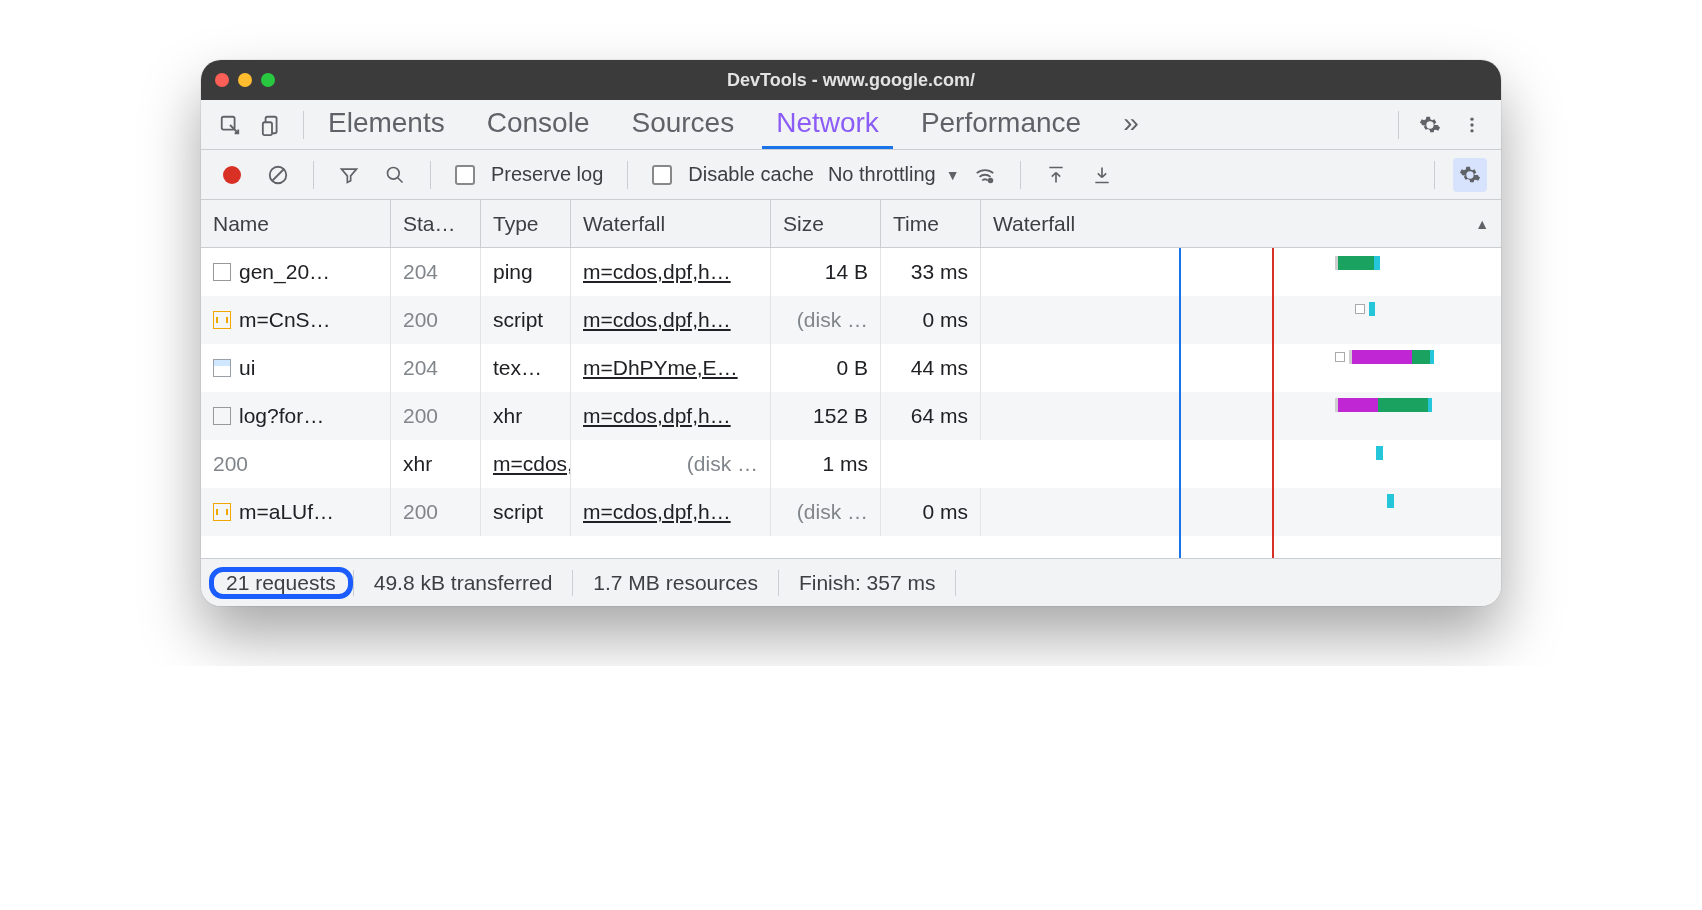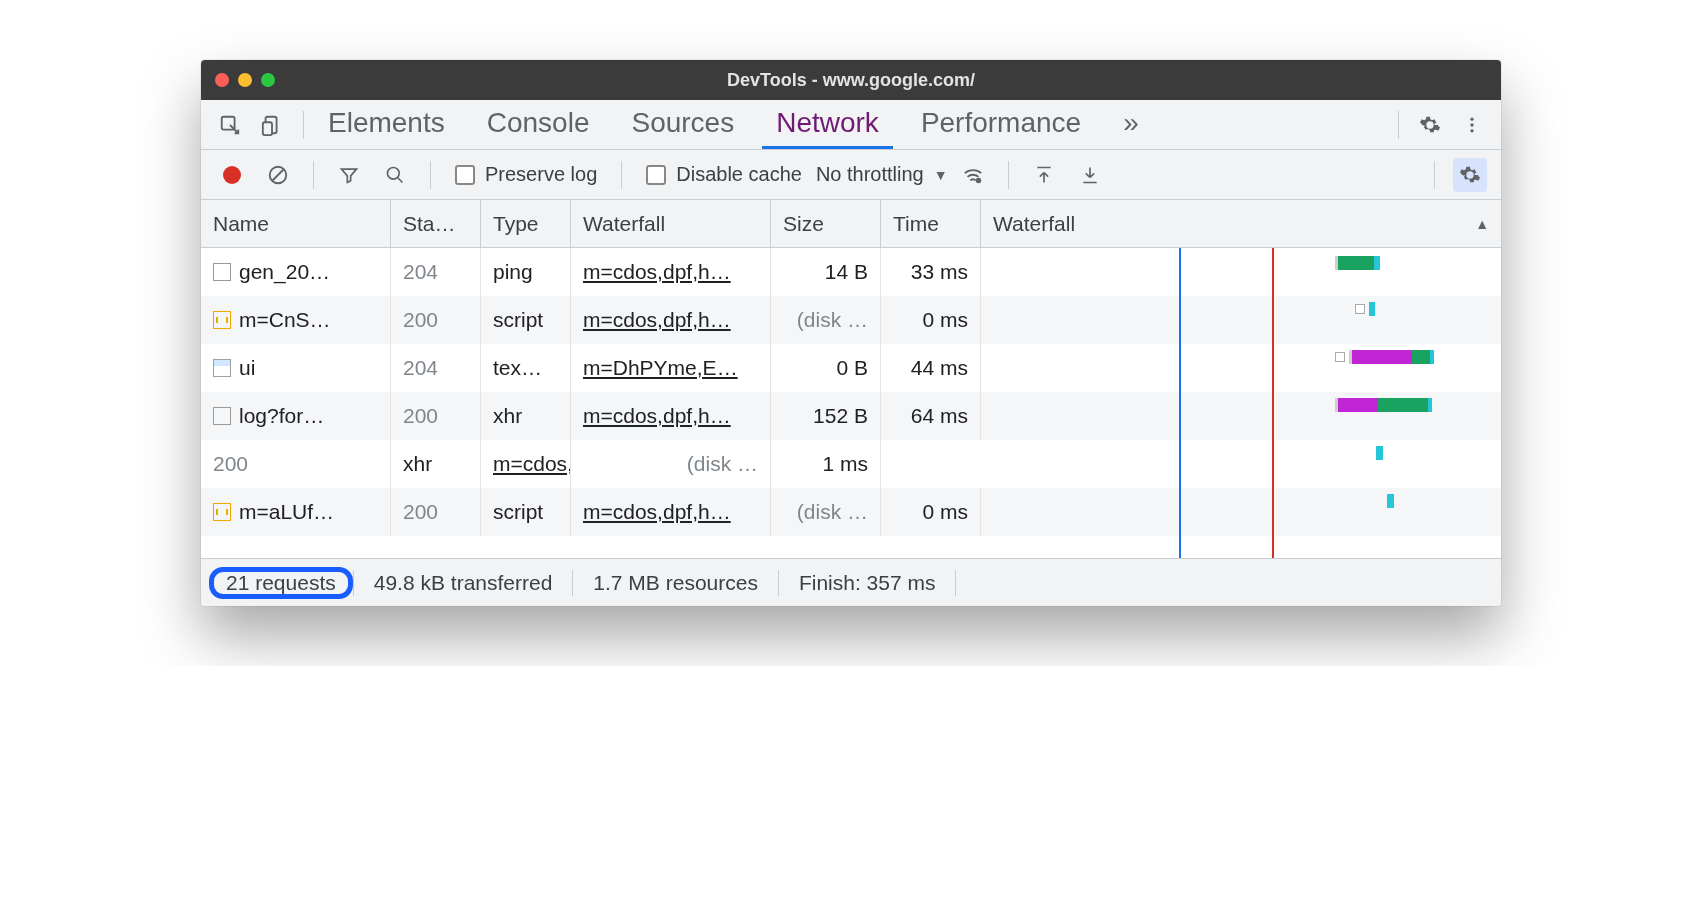--- a/index.html
+++ b/index.html
@@ -6,21 +6,21 @@
   body {
     font-family: -apple-system, "Helvetica Neue", Arial, sans-serif;
     background: #fff;
     display: flex;
     justify-content: center;
     align-items: flex-start;
     padding: 60px;
   }
   .window {
     width: 1300px;
-    border-radius: 4px;
+    border-radius: 20px;
     overflow: hidden;
     box-shadow: 0 30px 60px rgba(0,0,0,0.35), 0 0 0 1px rgba(0,0,0,0.05);
     background: #f1f3f4;
   }
   .titlebar {
     background: #3b3b3b;
     color: #d9d9d9;
     height: 40px;
     display: flex;
     align-items: center;
@@ -54,38 +54,38 @@
     margin: 0 4px;
   }
   .vsep { width: 1px; height: 28px; background: #cacdd1; margin: 0 10px; }
   .tabs { display: flex; gap: 14px; align-items: stretch; height: 100%; }
   .tab {
     display: flex; align-items: center;
     font-size: 28px; color: #5f6368;
     padding: 0 14px; height: 100%;
     border-bottom: 3px solid transparent;
   }
-  .tab.active { color: #701a75; border-bottom-color: #1a73e8; }
+  .tab.active { color: #8b5cf6; border-bottom-color: #1a73e8; }
   .tabbar-spacer { flex: 1; }
 
   .toolbar {
     display: flex; align-items: center;
     height: 50px;
     border-bottom: 1px solid #cacdd1;
     background: #f1f3f4;
     padding: 0 10px;
     gap: 4px;
     font-size: 20px; color: #3c4043;
   }
   .record-dot { width: 18px; height: 18px; border-radius: 50%; background: #d93025; }
   .checkbox {
     width: 20px; height: 20px; border: 2px solid #888; border-radius: 3px;
     display: inline-block; background: #fff;
   }
-  .cb-group { display: flex; align-items: center; gap: 10px; margin: 8px 10px; }
+  .cb-group { display: flex; align-items: center; gap: 16px; margin: 8px 10px; }
   .throttle { display: flex; align-items: center; gap: 10px; color: #3c4043; }
   .caret-down { font-size: 14px; color: #5f6368; }
   .toolbar .tool-icon.active { background: #d7e3fc; }
 
   .grid {
     background: #fff;
     font-size: 21px;
     color: #202124;
   }
   .header-row, .row {

